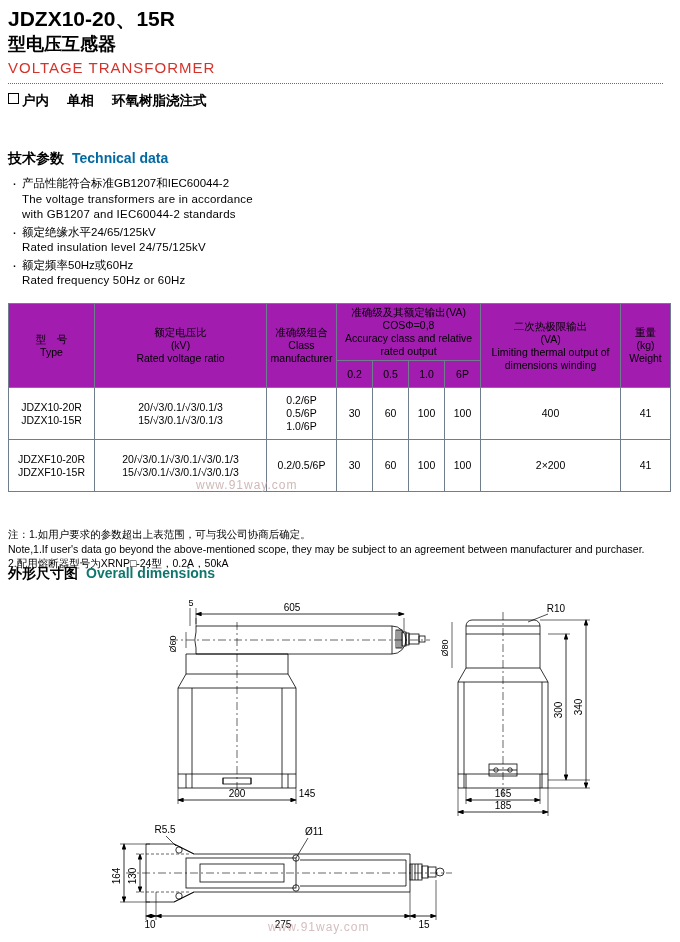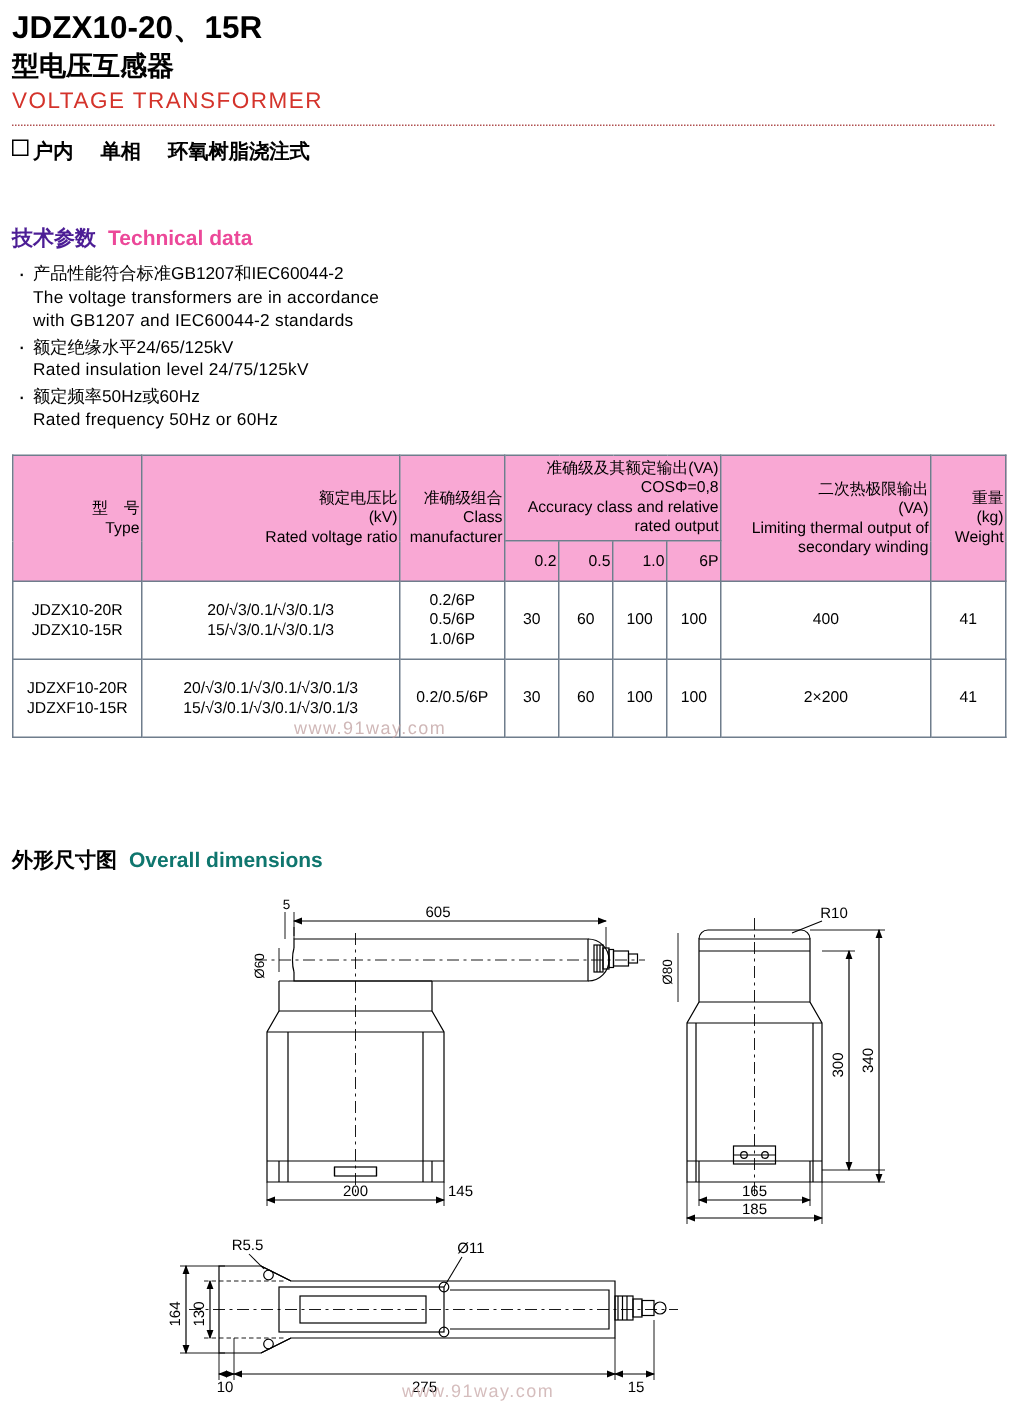--- a/index.html
+++ b/index.html
@@ -76,22 +76,22 @@
   }
 
   
   .tech-head {
     position: absolute;
     left: 8px;
     top: 150px;
     font-size: 14px;
     font-weight: bold;
   }
-  .tech-head .cn { color: #4c1d95; }
-  .tech-head .en { color: #ec4899; margin-left: 8px; }
+  .tech-head .cn { color: #000000; }
+  .tech-head .en { color: #0369a1; margin-left: 8px; }
 
   .bullets {
     position: absolute;
     left: 10px;
     top: 176px;
     width: 400px;
     font-size: 11.5px;
     line-height: 15.5px;
   }
   .bullets .li { position: relative; padding-left: 12px; margin-bottom: 2px; }
@@ -118,24 +118,23 @@
     table-layout: fixed;
   }
   table.spec th, table.spec td {
     border: 1px solid #6f7d8c;
     text-align: center;
     vertical-align: middle;
     padding: 2px 1px;
     line-height: 13px;
   }
   table.spec thead th {
-    background: #f9a8d4;
+    background: #a21caf;
     font-weight: normal;
     height: 22px;
-    text-align: right;
   }
   .th-type { font-size: 10.5px; }
   td.lcell { text-align: left; padding-left: 6px; }
   .rowh { height: 52px; }
 
   
   .notes {
     position: absolute;
     left: 8px;
     top: 527px;
@@ -243,21 +242,21 @@
           <th colspan="4">
             <div>准确级及其额定输出(VA)</div>
             <div>COSΦ=0,8</div>
             <div>Accuracy  class  and  relative</div>
             <div>rated  output</div>
           </th>
           <th rowspan="3">
             <div>二次热极限输出</div>
             <div>(VA)</div>
             <div>Limiting thermal output of</div>
-            <div>secondary winding</div>
+            <div>dimensions winding</div>
           </th>
           <th rowspan="3">
             <div>重量</div>
             <div>(kg)</div>
             <div>Weight</div>
           </th>
         </tr>
         <tr>
           <th>0.2</th>
           <th>0.5</th>
@@ -305,20 +304,25 @@
           <td>100</td>
           <td>2×200</td>
           <td>41</td>
         </tr>
       </tbody>
     </table>
   </div>
 
   <div class="wm wm1">www.91way.com</div>
 
+  <div class="notes">
+    <div>注：1.如用户要求的参数超出上表范围，可与我公司协商后确定。</div>
+    <div>Note,1.If user's data go beyond the above-mentioned scope, they may be subject to an agreement between manufacturer and purchaser.</div>
+    <div>2.配用熔断器型号为XRNP□-24型，0.2A，50kA</div>
+  </div>
 
   <div class="dim-head">
     <span class="cn">外形尺寸图</span><span class="en">Overall dimensions</span>
   </div>
 
   <div class="drawing">
     <svg width="680" height="350" viewBox="0 0 680 350" xmlns="http://www.w3.org/2000/svg">
       <defs>
         <marker id="ah" markerWidth="8" markerHeight="6" refX="7" refY="3" orient="auto">
           <path d="M0,0 L8,3 L0,6 z" fill="#000"></path>

